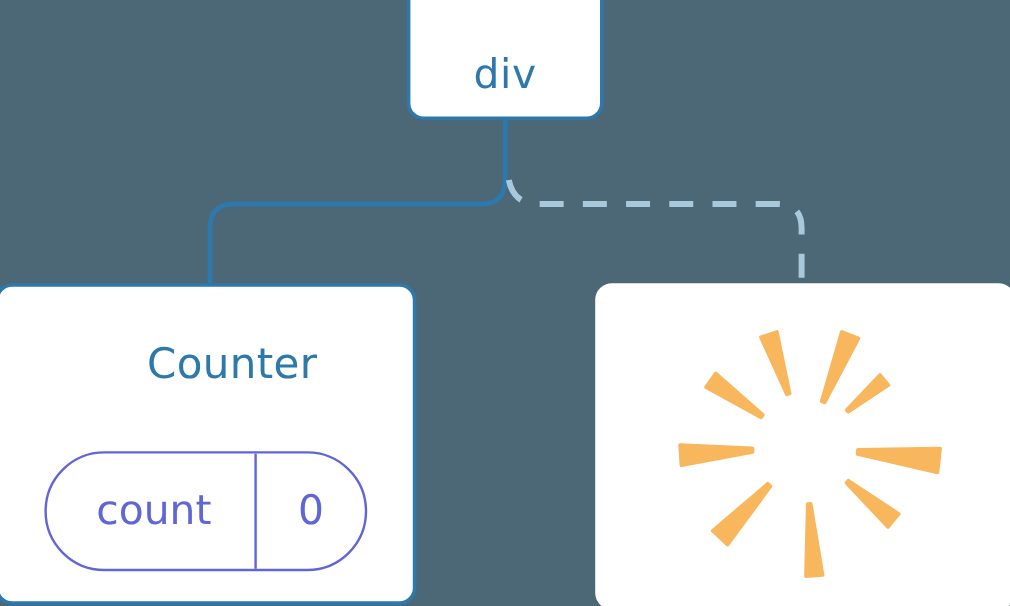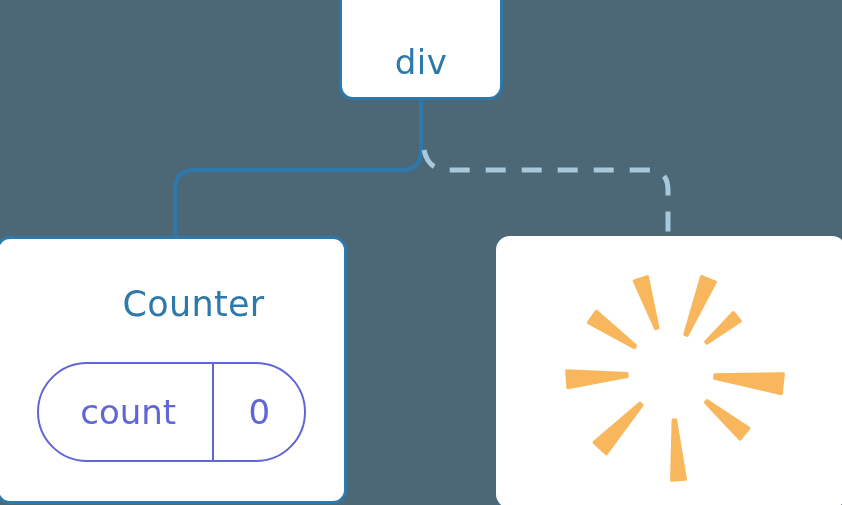--- a/index.html
+++ b/index.html
@@ -76,21 +76,21 @@
   #node-counter .node-title {
     font-size: 35px;
     color: #2d79ab;
     line-height: 1;
     letter-spacing: 0.3px;
     margin-left: 44px;
   }
 
   
   .state-pill {
-    margin-top: 40px;
+    margin-top: 54px;
     display: flex;
     align-items: stretch;
     height: 100px;
     border: 2.5px solid #6166d6;
     border-radius: 52px;
     box-sizing: border-box;
     background: #fff;
   }
   .state-pill .pill-key {
     display: flex;

